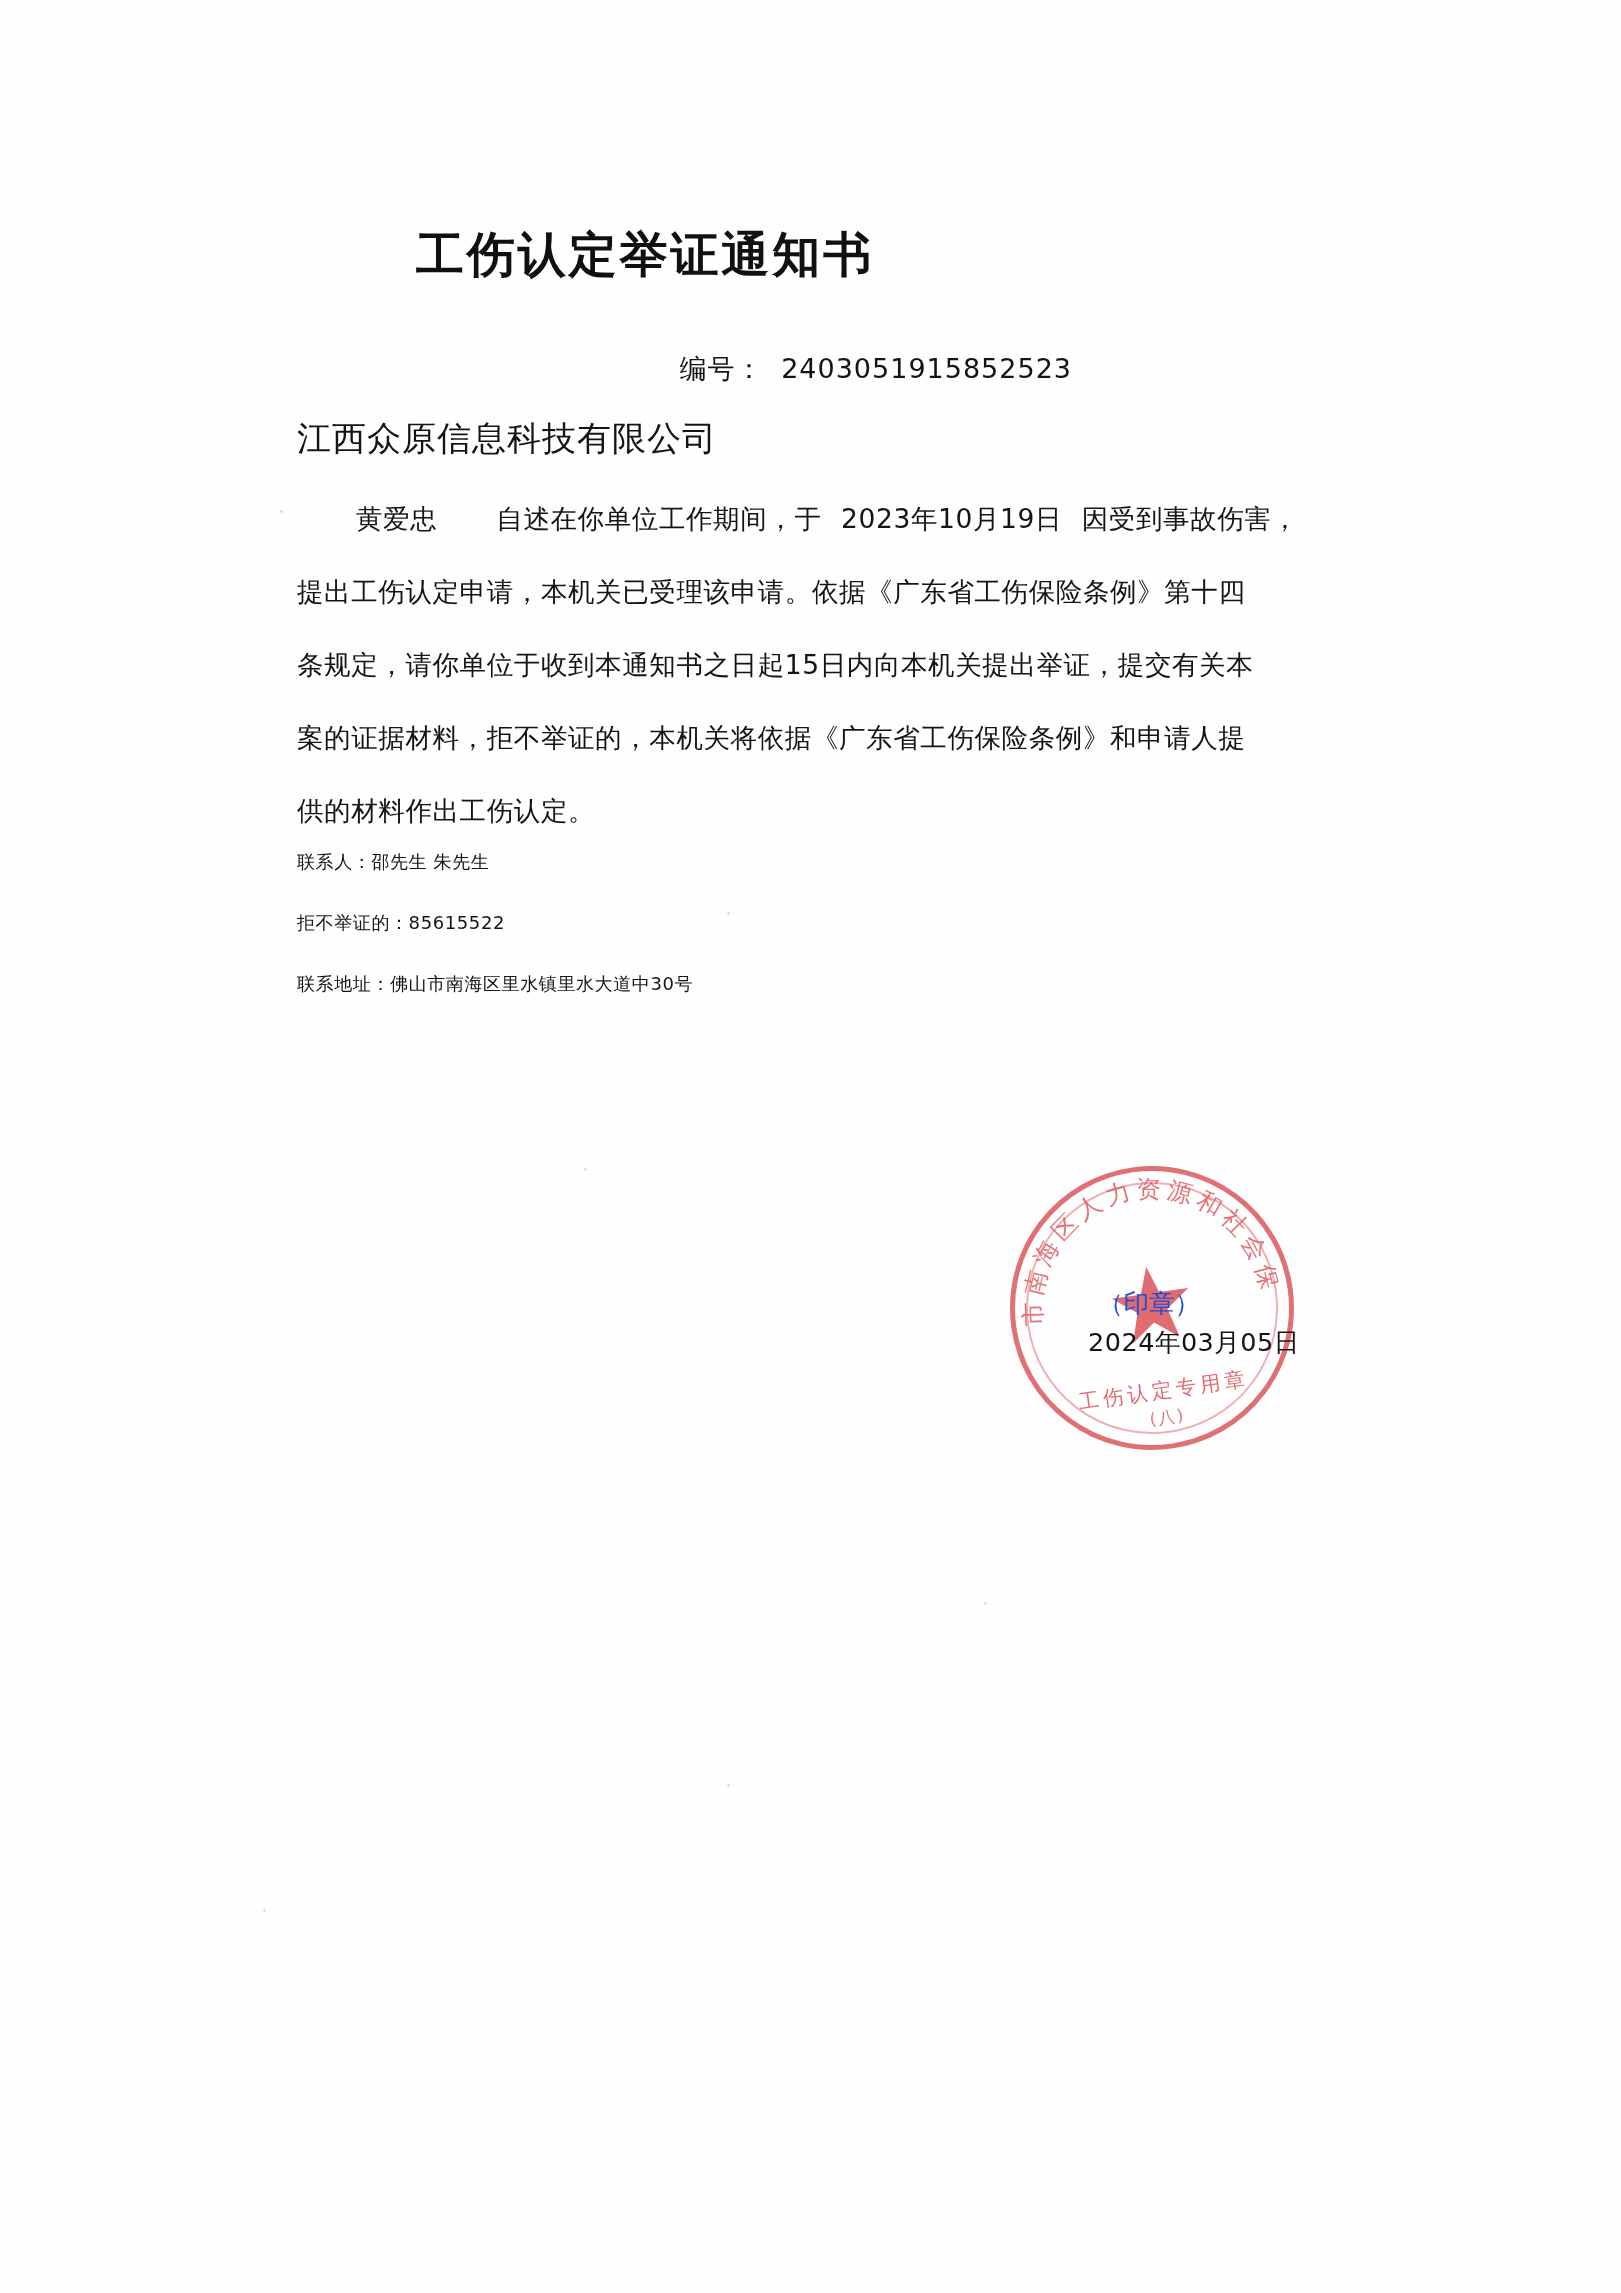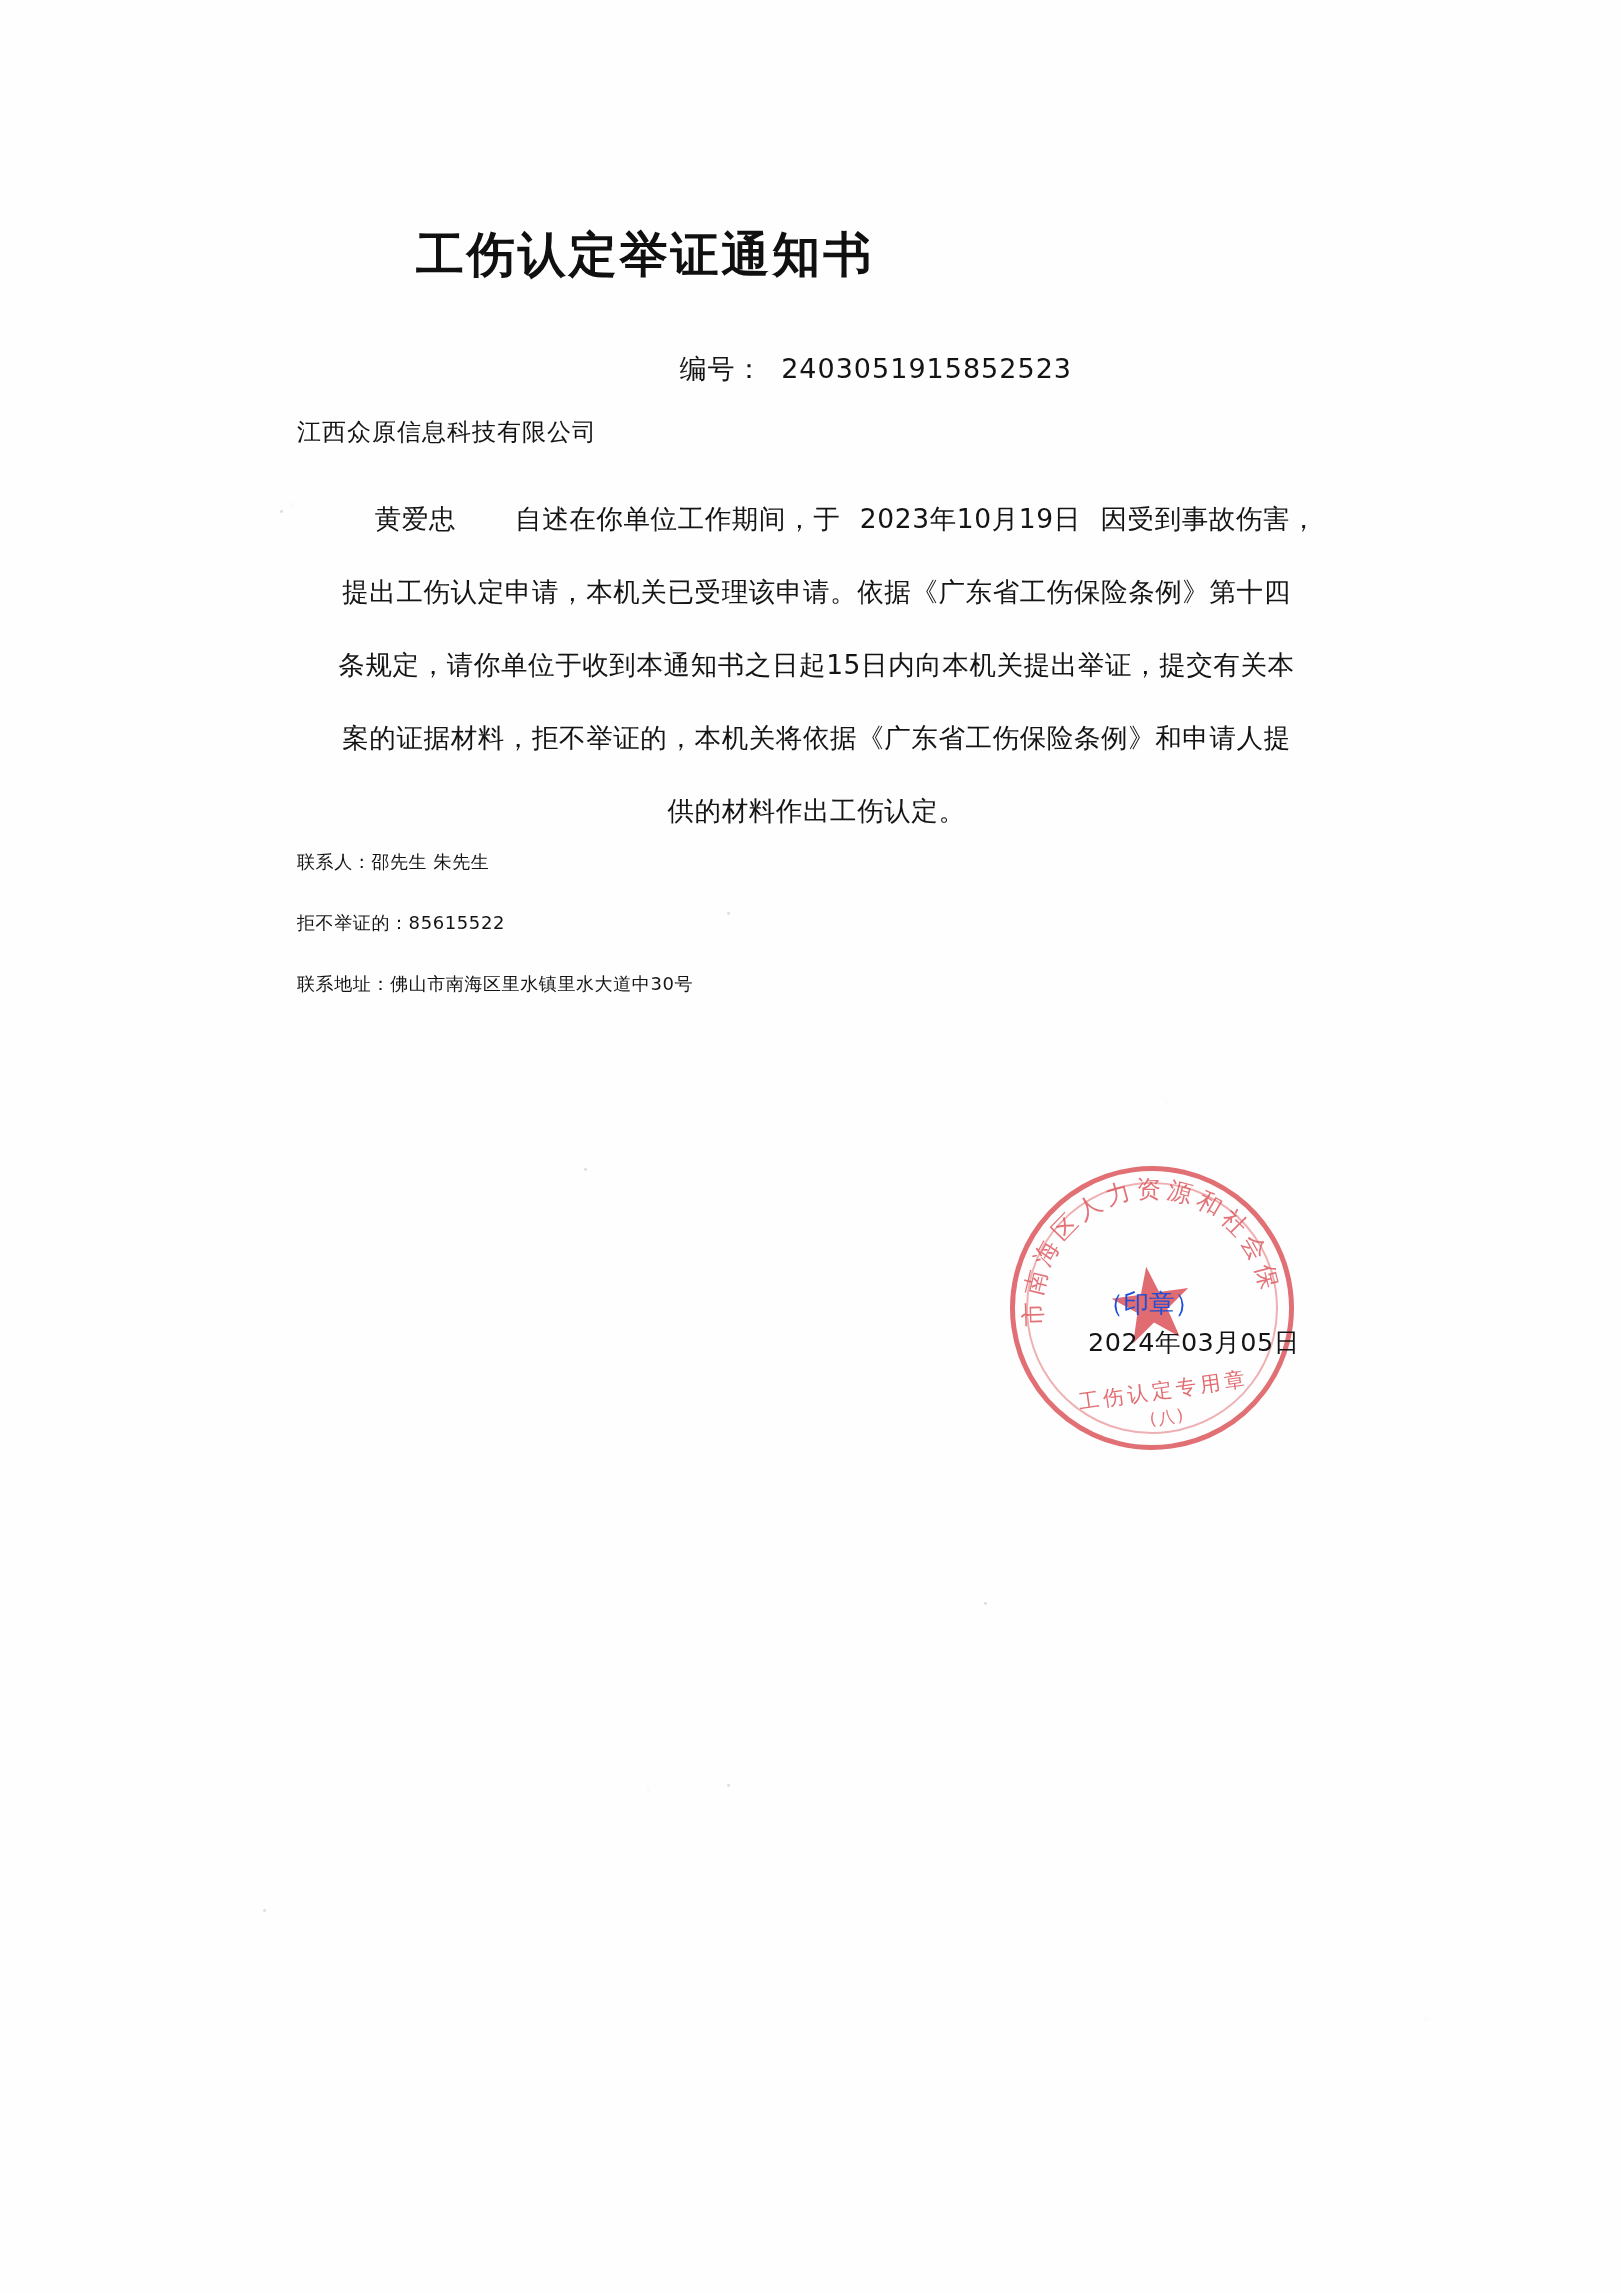--- a/index.html
+++ b/index.html
@@ -62,36 +62,36 @@
     color: #141414;
     letter-spacing: 1px;
     white-space: nowrap;
   }
   .doc-number .label { margin-right: 17.6px; }
 
   .recipient {
     position: absolute;
     left: 297px;
     top: 416px;
-    font-size: 24px;
+    font-size: 34px;
     letter-spacing: 1px;
     color: #141414;
   }
 
   .body-block {
     position: absolute;
     left: 297px;
     top: 482px;
     width: 1039px;
     font-size: 26.5px;
     line-height: 73px;
     color: #141414;
     letter-spacing: 0.6px;
   }
-  .body-line { white-space: nowrap; text-align: center; }
+  .body-line { white-space: nowrap; }
   .body-line.indent { text-indent: 0; }
   .sp-wide { display: inline-block; width: 59px; }
   .sp-mid  { display: inline-block; width: 19.6px; }
 
   .contacts {
     position: absolute;
     left: 297px;
     top: 831px;
     font-size: 18px;
     line-height: 61px;

